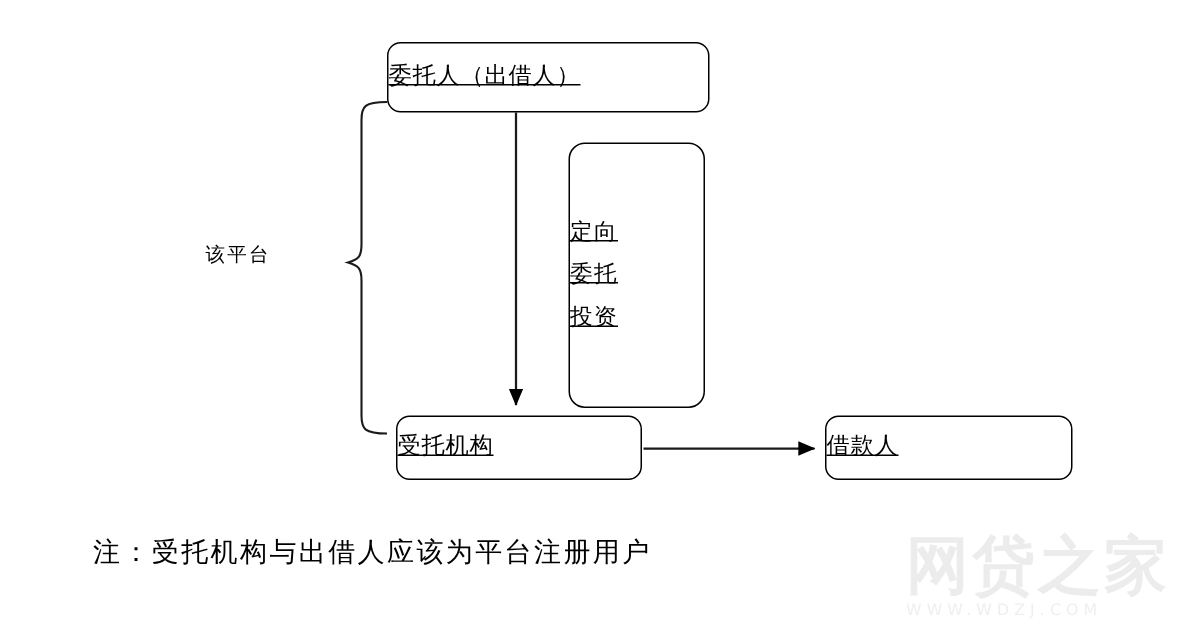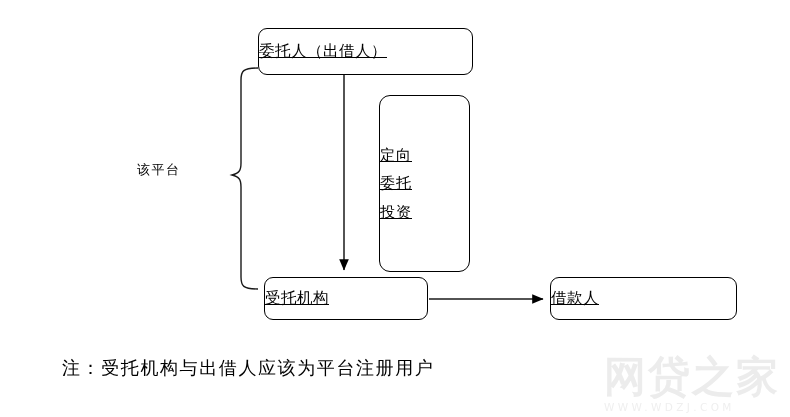--- a/index.html
+++ b/index.html
@@ -46,21 +46,21 @@
   }
   #node-trustee {
     left: 264px;
     top: 277px;
     width: 164px;
     height: 43px;
   }
   #node-borrower {
     left: 550px;
     top: 277px;
-    width: 187px;
+    width: 165px;
     height: 43px;
   }
   #node-directed-investment {
     left: 379px;
     top: 95px;
     width: 91px;
     height: 177px;
     border-radius: 11px;
     z-index: 2;
     font-size: 15px;

